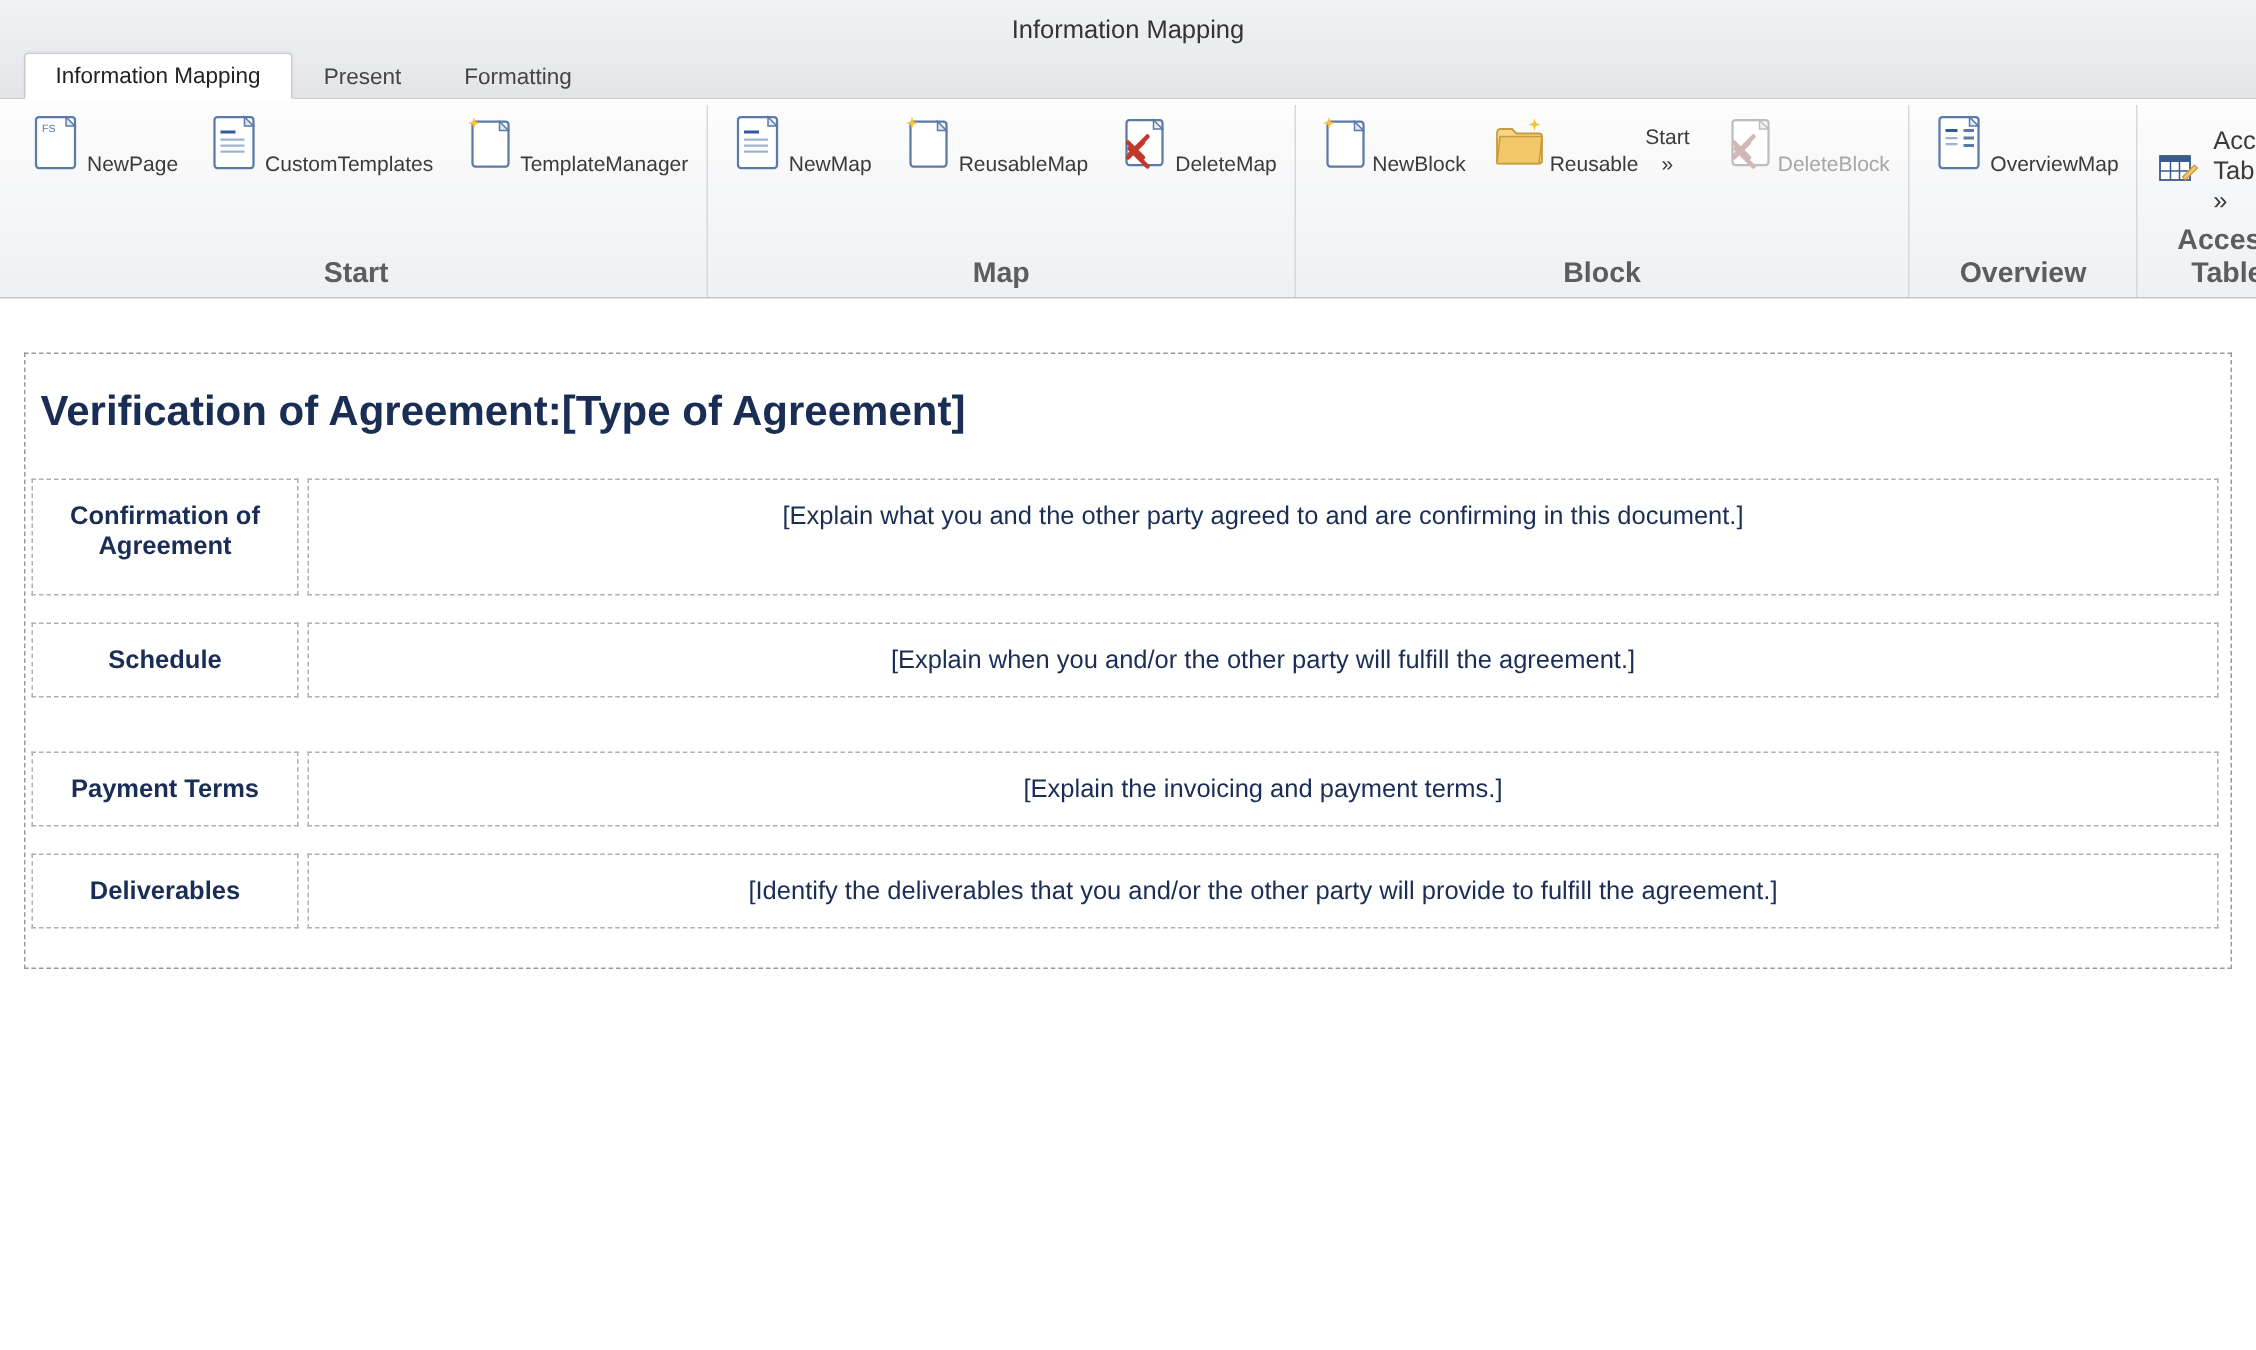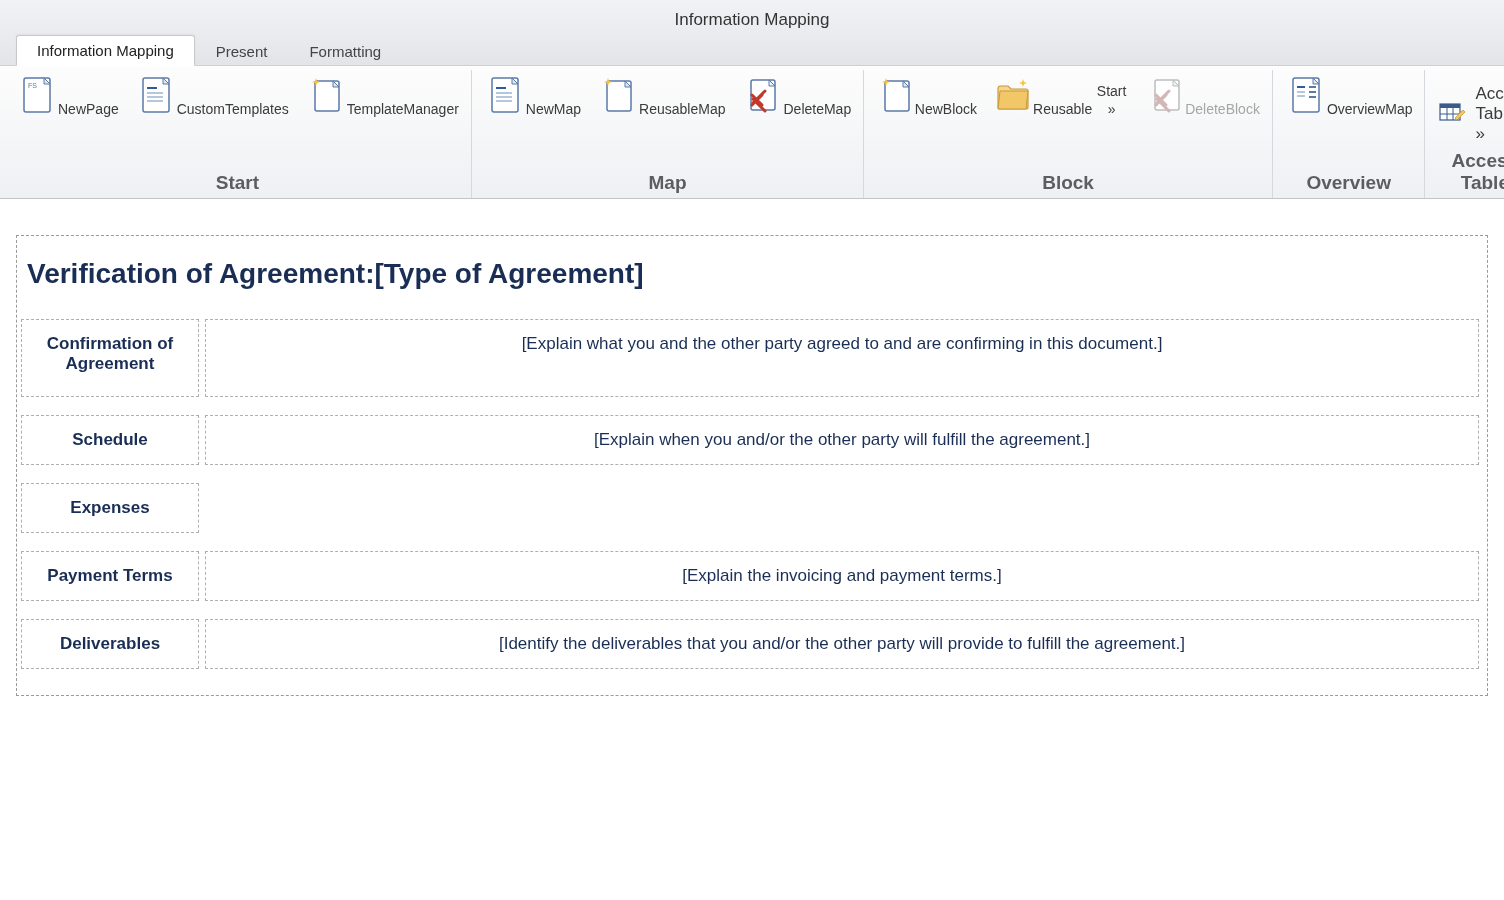--- a/index.html
+++ b/index.html
@@ -338,21 +338,20 @@
     <div id="blocks">
         <div class="block-row">
           <div class="block-label tall">Confirmation of Agreement</div>
           <div class="block-content">[Explain what you and the other party agreed to and are confirming in this document.]</div>
         </div>
         <div class="block-row">
           <div class="block-label">Schedule</div>
           <div class="block-content">[Explain when you and/or the other party will fulfill the agreement.]</div>
         </div>
         <div class="block-row">
-          <div class="block-label">Expenses</div>
         </div>
         <div class="block-row">
           <div class="block-label">Payment Terms</div>
           <div class="block-content">[Explain the invoicing and payment terms.]</div>
         </div>
         <div class="block-row">
           <div class="block-label">Deliverables</div>
           <div class="block-content">[Identify the deliverables that you and/or the other party will provide to fulfill the agreement.]</div>
         </div>
       </div>

